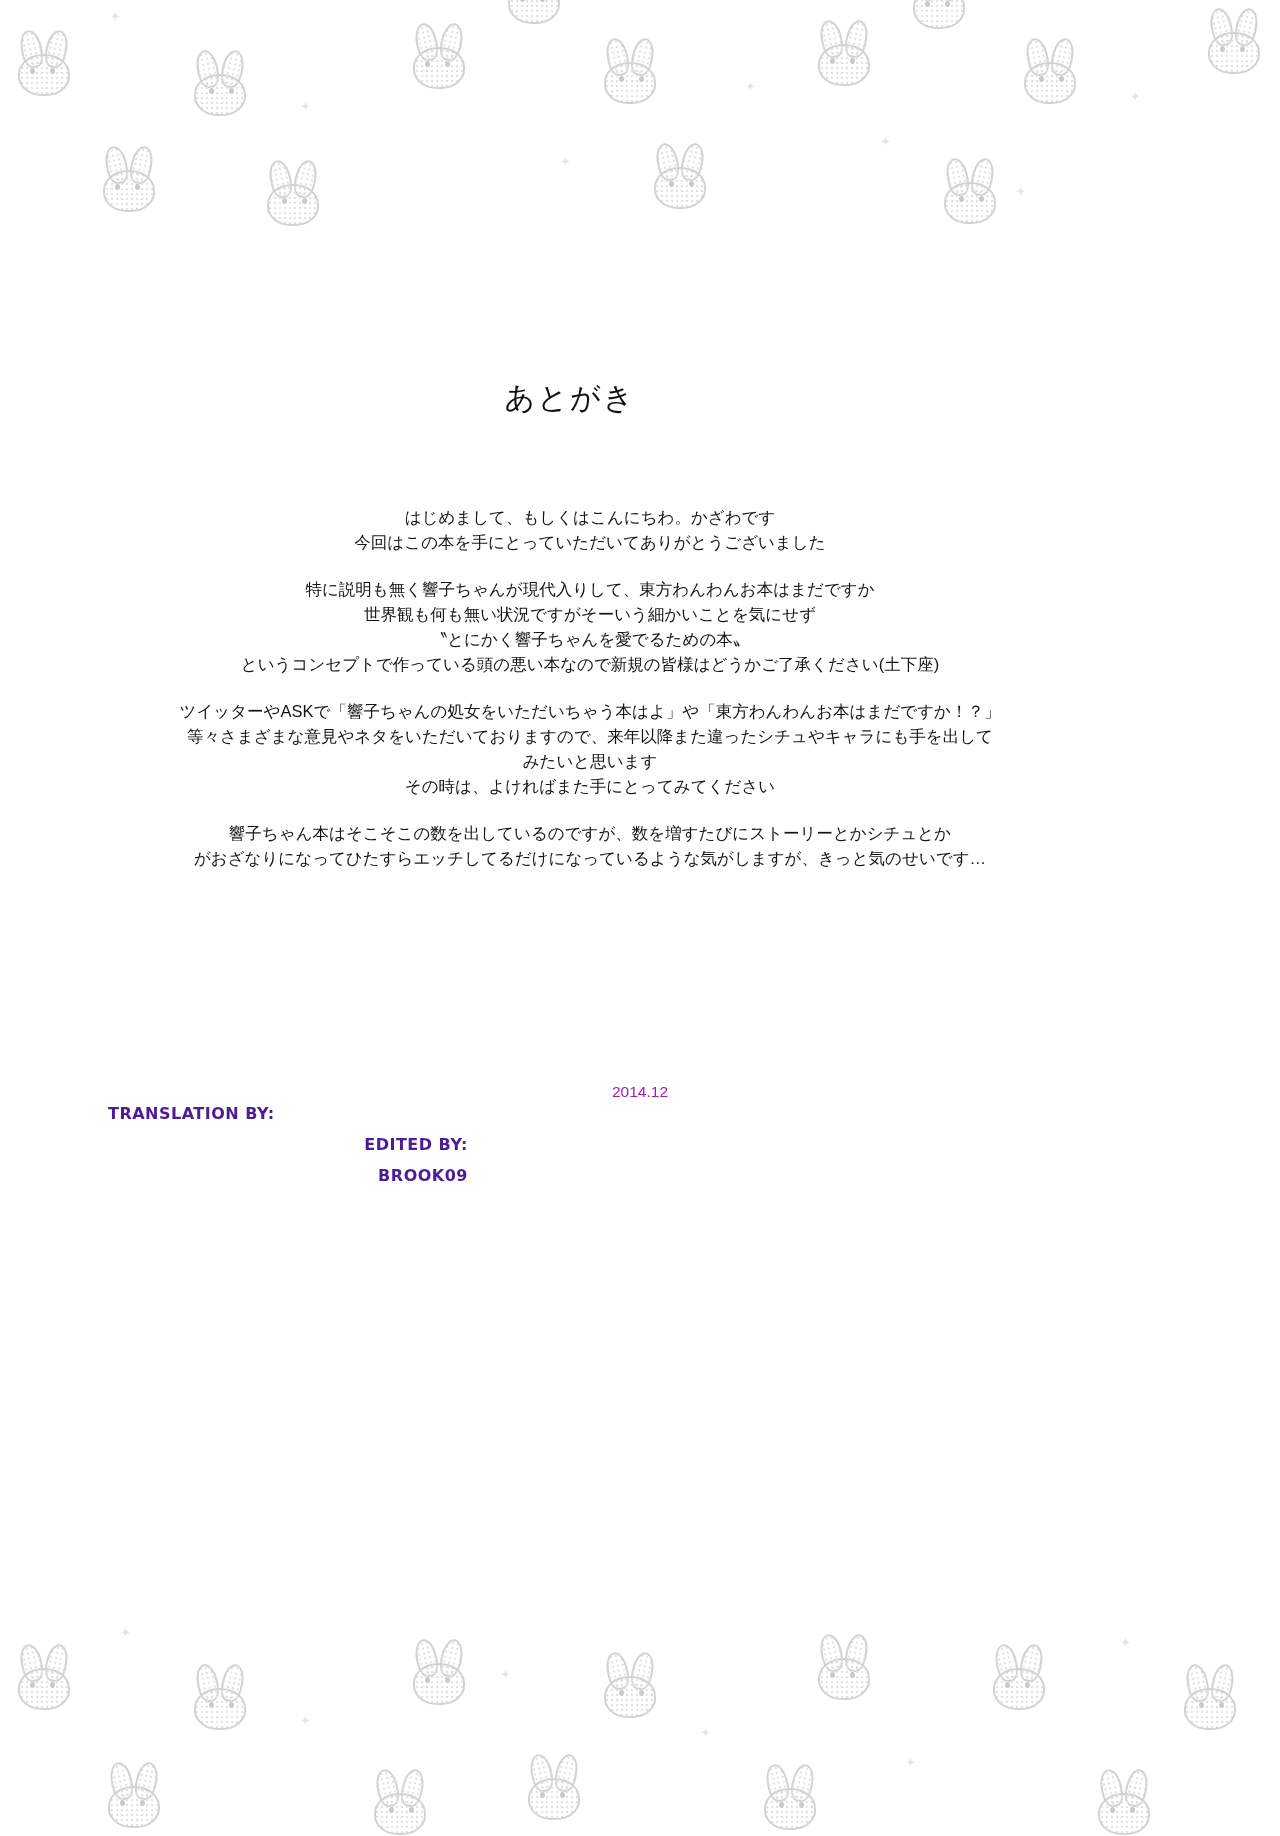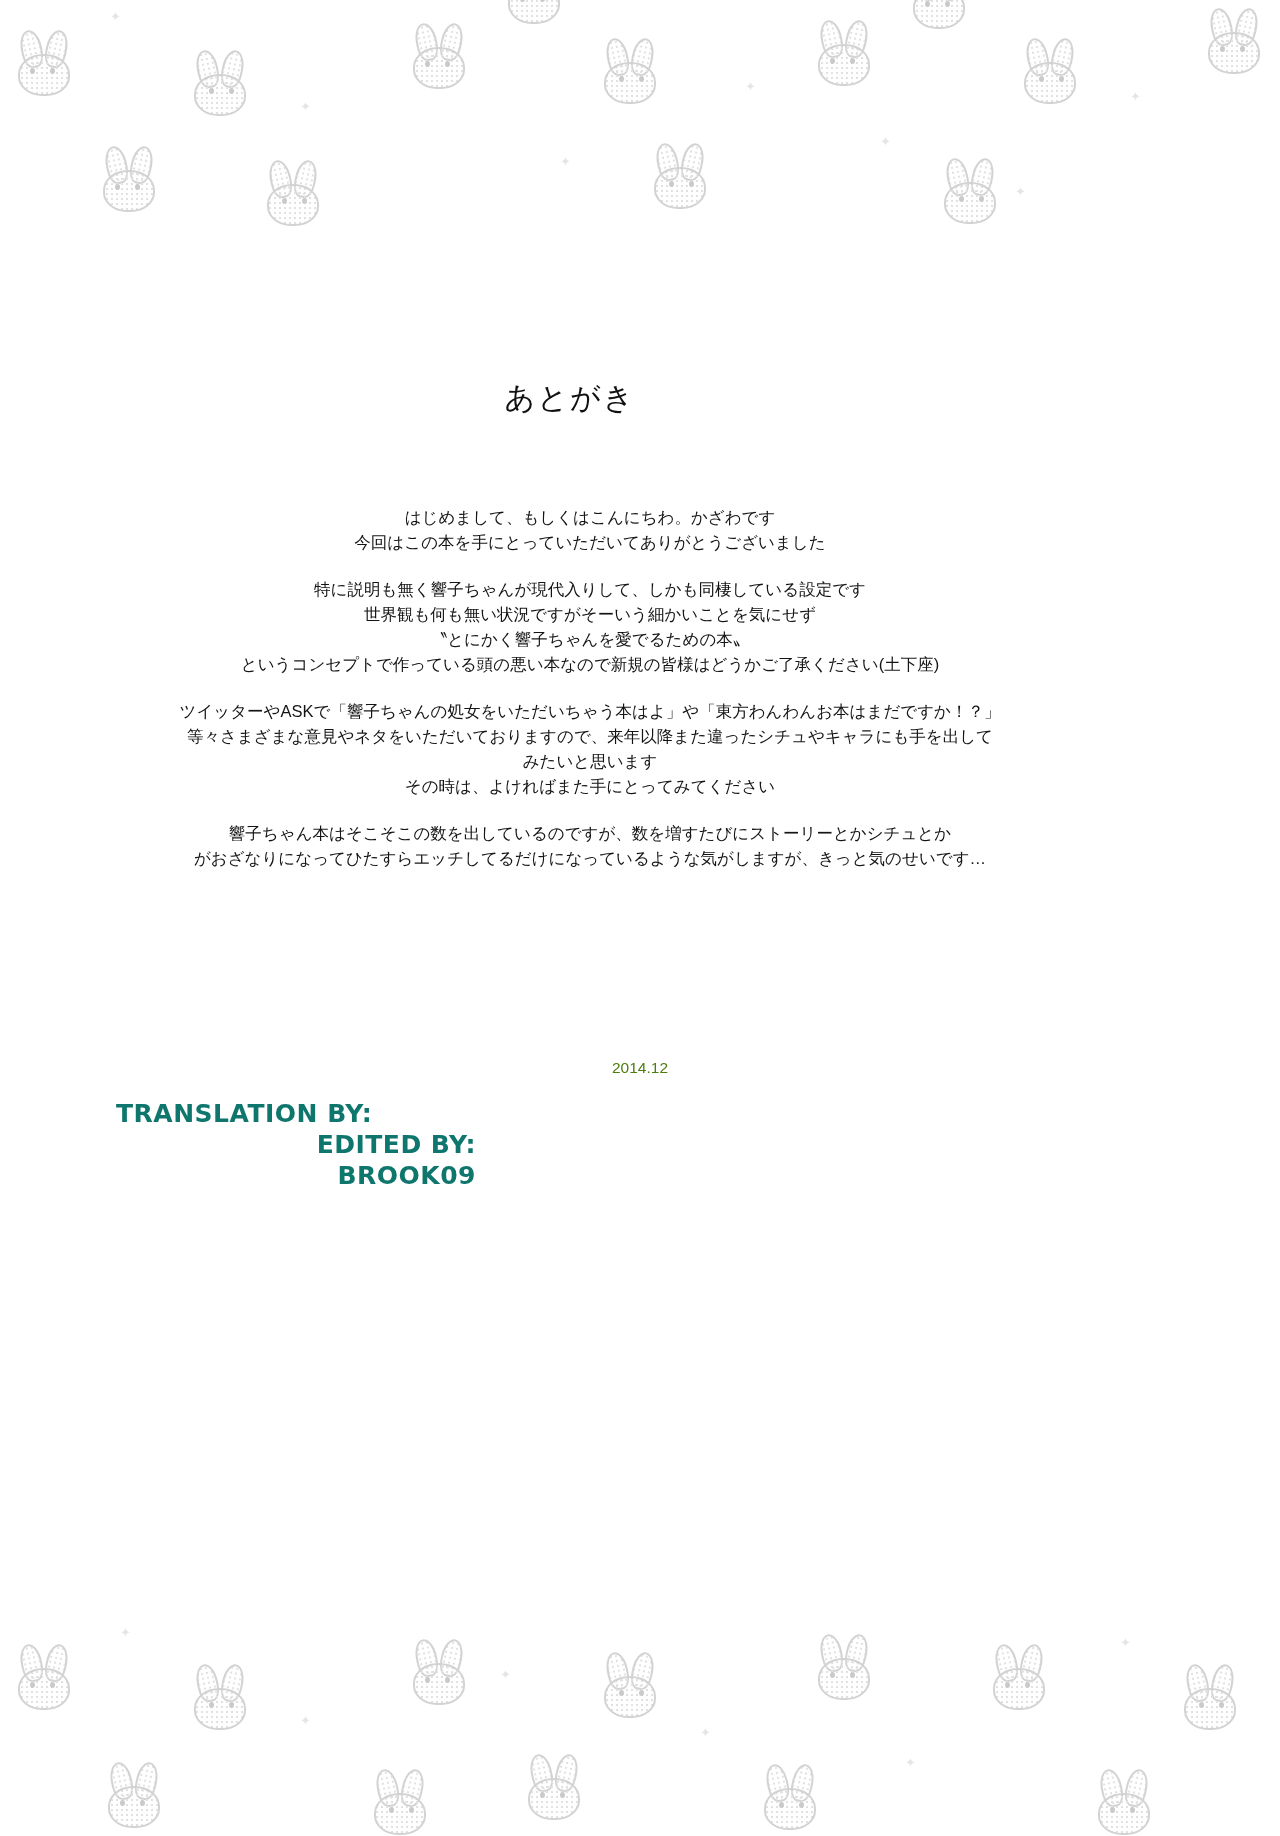--- a/index.html
+++ b/index.html
@@ -103,42 +103,42 @@
     color: #141414;
   }
   #body-text p {
     margin: 0 0 22px 0;
     white-space: pre-line;
   }
   #body-text p:last-child { margin-bottom: 0; }
 
   #signature {
     position: absolute;
-    top: 1056px;
+    top: 1080px;
     left: 0;
     width: 1280px;
     text-align: center;
     font-size: 16px;
     line-height: 24px;
-    color: #4d7c0f;
+    color: #a21caf;
   }
   #signature .date { font-size: 15.5px; }
 
   #credits {
     position: absolute;
     top: 1098px;
-    left: 116px;
+    left: 108px;
     width: 360px;
     text-align: center;
     font-family: "DejaVu Sans", sans-serif;
     font-weight: 700;
-    font-size: 25px;
+    font-size: 16px;
     line-height: 31px;
     letter-spacing: 0.5px;
-    color: #0f766e;
+    color: #4c1d95;
   }
   #credits .line-left { text-align: left; }
   #credits .line-center { text-align: right; }
 </style>
 </head>
 <body>
 
 <div class="pattern-band" id="pattern-top">
   <div class="bunny" style="left:10px; top:62px;">
     <div class="ear left"></div>
@@ -331,21 +331,21 @@
   <span class="sparkle" style="left:1120px; top:30px;">✦</span>
 </div>
 
 <div class="page">
 
   <h1 id="afterword-title">あとがき</h1>
 
   <div id="body-text">
     <p>はじめまして、もしくはこんにちわ。かざわです
 今回はこの本を手にとっていただいてありがとうございました</p>
-    <p>特に説明も無く響子ちゃんが現代入りして、しかも同棲している設定です
+    <p>特に説明も無く響子ちゃんが現代入りして、東方わんわんお本はまだですか
 世界観も何も無い状況ですがそーいう細かいことを気にせず
 〝とにかく響子ちゃんを愛でるための本〟
 というコンセプトで作っている頭の悪い本なので新規の皆様はどうかご了承ください(土下座)</p>
     <p>ツイッターやASKで「響子ちゃんの処女をいただいちゃう本はよ」や「東方わんわんお本はまだですか！？」
 等々さまざまな意見やネタをいただいておりますので、来年以降また違ったシチュやキャラにも手を出して
 みたいと思います
 その時は、よければまた手にとってみてください</p>
     <p>響子ちゃん本はそこそこの数を出しているのですが、数を増すたびにストーリーとかシチュとか
 がおざなりになってひたすらエッチしてるだけになっているような気がしますが、きっと気のせいです…</p>
   </div>

